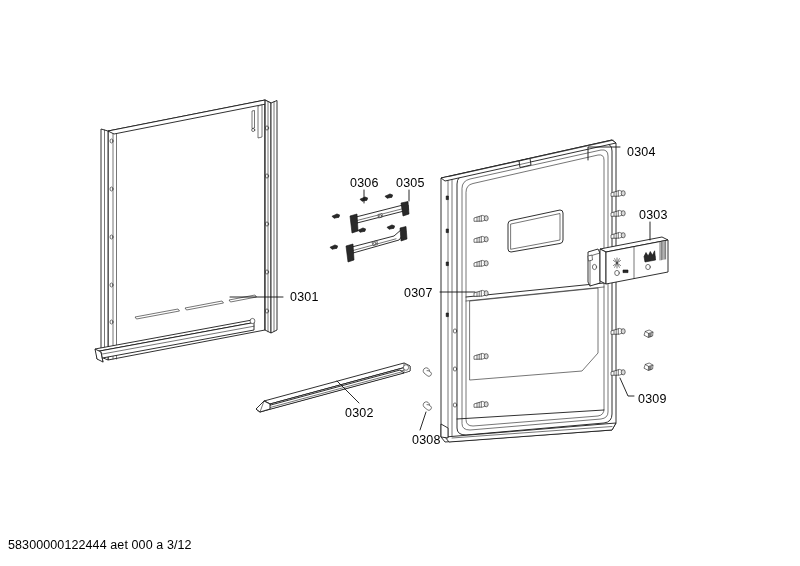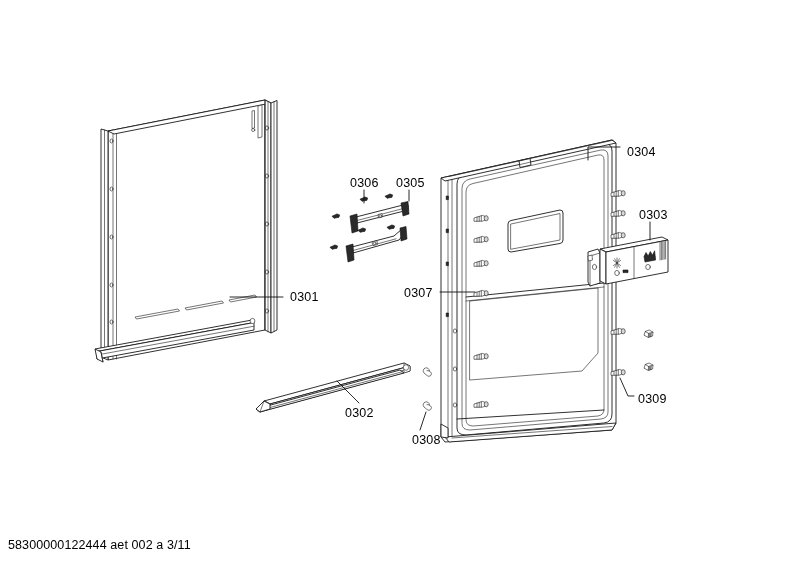--- a/index.html
+++ b/index.html
@@ -340,15 +340,15 @@
 
     <g>
       <use href="#bushing" x="644" y="330"></use>
       <use href="#bushing" x="644" y="363"></use>
       <path class="ln-lead" d="M620,378 L628,396 L634,396"></path>
       <text class="lbl" x="638" y="403">0309</text>
     </g>
 
   </svg>
 
-  <div class="footer-text">58300000122444 aet 002 a 3/11</div>
+  <div class="footer-text">58300000122444 aet 000 a 3/12</div>
 
 </div>
 
 </body></html>

